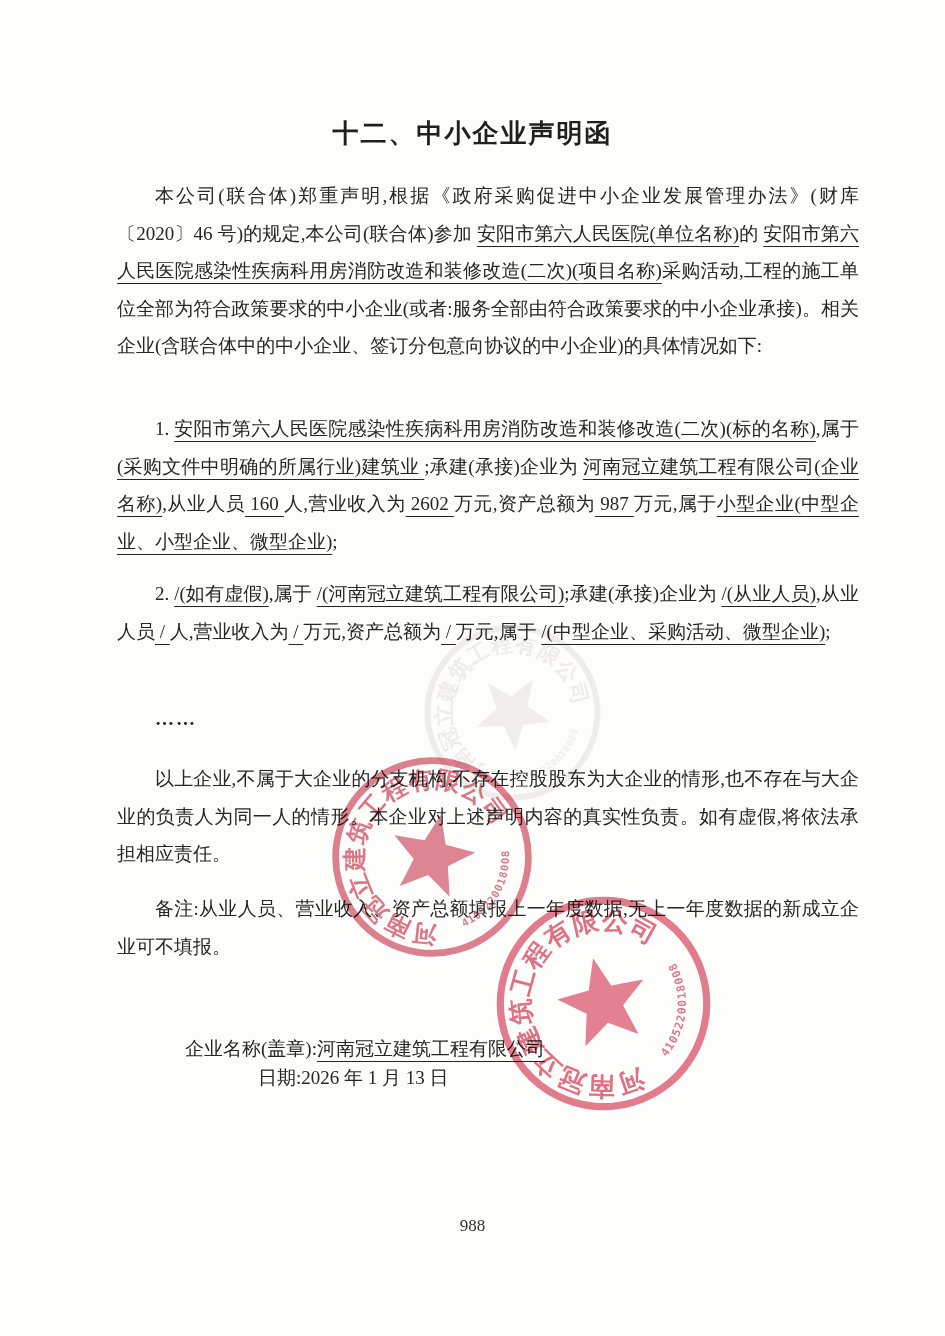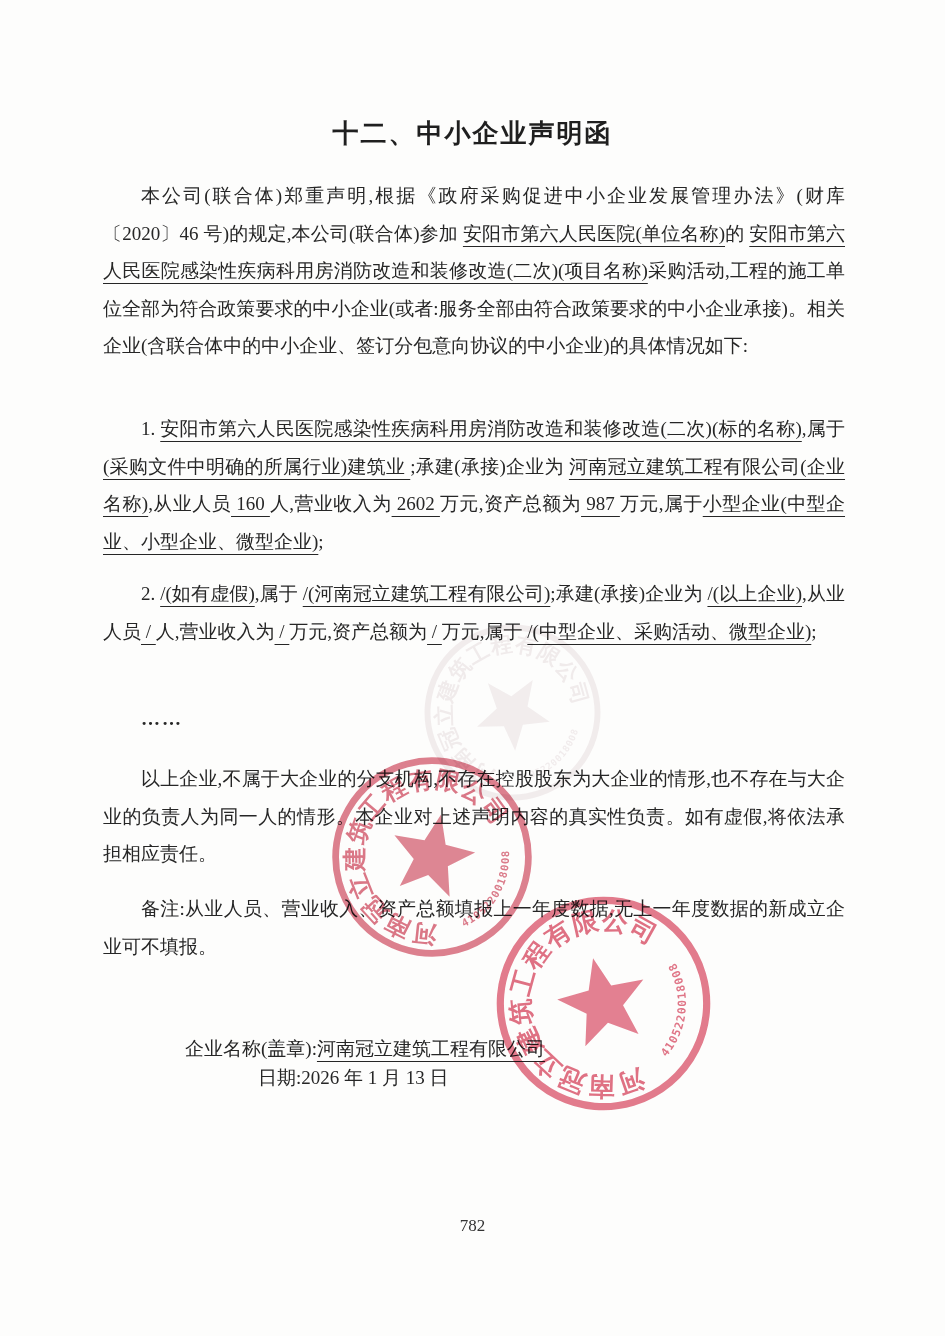--- a/index.html
+++ b/index.html
@@ -13,21 +13,21 @@
     overflow:hidden;
   }
   .title{
     position:absolute;left:0;right:0;top:116px;
     text-align:center;
     font-size:26px;font-weight:bold;
     letter-spacing:2px;
     color:#1f1f1f;
   }
   .para{
-    position:absolute;left:103px;width:742px;
+    position:absolute;left:117px;width:742px;
     font-size:19px;line-height:37.6px;
     text-align:justify;
     text-indent:2em;
     white-space:pre-wrap;
     color:#262626;
   }
   .p-intro{top:177px;}
   .p-item1{top:410px;}
   .p-item2{top:575px;}
   .p-ellipsis{top:700px;font-weight:bold;letter-spacing:2px;}
@@ -86,30 +86,30 @@
 </style>
 </head>
 <body>
 
 <div class="page">
 
   <div class="title">十二、中小企业声明函</div>
 
   <div class="para p-intro"><span>本公司(联合体)郑重声明,根据《政府采购促进中小企业发展管理办法》(财库〔2020〕46 号)的规定,本公司(联合体)参加 </span><span class="u">安阳市第六人民医院(单位名称)</span><span>的 </span><span class="u">安阳市第六人民医院感染性疾病科用房消防改造和装修改造(二次)(项目名称)</span><span>采购活动,工程的施工单位全部为符合政策要求的中小企业(或者:服务全部由符合政策要求的中小企业承接)。相关企业(含联合体中的中小企业、签订分包意向协议的中小企业)的具体情况如下:</span></div>
   <div class="para p-item1"><span>1. </span><span class="u">安阳市第六人民医院感染性疾病科用房消防改造和装修改造(二次)(标的名称)</span><span>,属于</span><span class="u">(采购文件中明确的所属行业)建筑业 </span><span>;承建(承接)企业为 </span><span class="u">河南冠立建筑工程有限公司(企业名称)</span><span>,从业人员</span><span class="u"> 160 </span><span>人,营业收入为</span><span class="u"> 2602 </span><span>万元,资产总额为</span><span class="u"> 987 </span><span>万元,属于</span><span class="u">小型企业(中型企业、小型企业、微型企业)</span><span>;</span></div>
-  <div class="para p-item2"><span>2. </span><span class="u">/(如有虚假)</span><span>,属于 </span><span class="u">/(河南冠立建筑工程有限公司)</span><span>;承建(承接)企业为 </span><span class="u">/(以上企业)</span><span>,从业人员</span><span class="u"> / </span><span>人,营业收入为</span><span class="u"> / </span><span>万元,资产总额为</span><span class="u"> / </span><span>万元,属于 </span><span class="u">/(中型企业、采购活动、微型企业)</span><span>;</span></div>
+  <div class="para p-item2"><span>2. </span><span class="u">/(如有虚假)</span><span>,属于 </span><span class="u">/(河南冠立建筑工程有限公司)</span><span>;承建(承接)企业为 </span><span class="u">/(从业人员)</span><span>,从业人员</span><span class="u"> / </span><span>人,营业收入为</span><span class="u"> / </span><span>万元,资产总额为</span><span class="u"> / </span><span>万元,属于 </span><span class="u">/(中型企业、采购活动、微型企业)</span><span>;</span></div>
   <div class="para p-ellipsis">……</div>
   <div class="para p-declaration"><span>以上企业,不属于大企业的分支机构,不存在控股股东为大企业的情形,也不存在与大企业的负责人为同一人的情形。本企业对上述声明内容的真实性负责。如有虚假,将依法承担相应责任。</span></div>
   <div class="para p-note"><span>备注:从业人员、营业收入、资产总额填报上一年度数据,无上一年度数据的新成立企业可不填报。</span></div>
 
   <div class="sig-line sig-company"><span>企业名称(盖章):</span><span class="u">河南冠立建筑工程有限公司</span></div>
 
   <div class="sig-line sig-date">日期:2026 年 1 月 13 日</div>
 
-  <div class="page-number">782</div>
+  <div class="page-number">988</div>
 
   <svg width="0" height="0" style="position:absolute" aria-hidden="true">
     <defs>
       <path id="sealArc" d="M -62.4 36 A 72 72 0 1 1 62.4 36"></path>
       <path id="sealNum" d="M -45.9 65.5 A 80 80 0 0 0 45.9 65.5"></path>
     </defs>
   </svg>
 
   <div class="stamp stamp-ghost">
     <svg viewBox="-110 -110 220 220">

